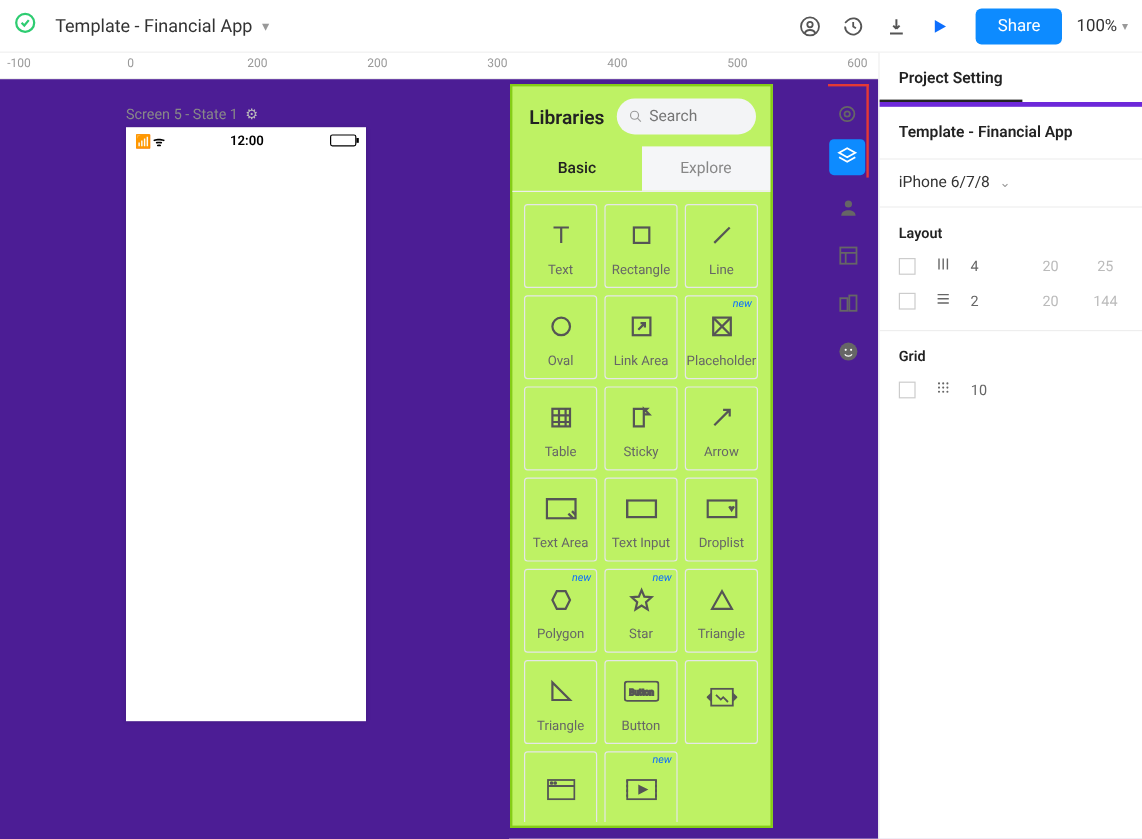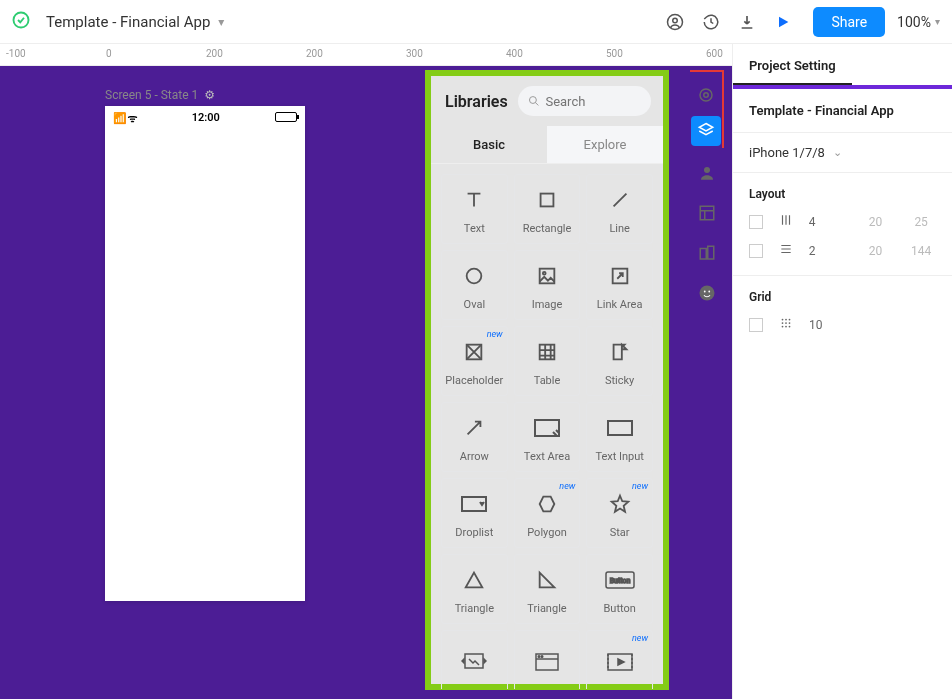--- a/index.html
+++ b/index.html
@@ -26,21 +26,21 @@
 .screen-label { position: absolute; top: 22px; left: 105px; font-size: 12px; color: #888; display: flex; align-items: center; }
 .screen-label .gear { margin-left: 6px; color: #bbb; }
 .phone { position: absolute; top: 40px; left: 105px; width: 200px; height: 495px; background: #fff; box-shadow: 0 1px 4px rgba(0,0,0,0.15); }
 .phone-status { height: 22px; display: flex; align-items: center; justify-content: space-between; padding: 0 8px; font-size: 11px; font-weight: 600; }
 .phone-status .signal { letter-spacing: -1px; }
 .phone-status .battery { width: 22px; height: 10px; border: 1px solid #000; border-radius: 2px; position: relative; }
 .phone-status .battery::after { content: ""; position: absolute; right: -3px; top: 2px; width: 2px; height: 4px; background: #000; }
 .phone-status .battery .fill { background: #000; width: 100%; height: 100%; }
 
 
-.libraries { position: absolute; top: 70px; left: 425px; width: 244px; height: 620px; background: #e5e5e5; border: 6px solid #84cc16; }
+.libraries { position: absolute; top: 70px; left: 425px; width: 219px; height: 620px; background: #bef264; border: 2px solid #84cc16; }
 .lib-header { display: flex; align-items: center; padding: 10px 12px 10px 14px; }
 .lib-title { font-size: 16px; font-weight: 600; color: #222; }
 .lib-search { flex: 1; margin-left: 10px; background: #f3f4f6; border-radius: 16px; height: 30px; display: flex; align-items: center; padding: 0 10px; }
 .lib-search svg { color: #999; margin-right: 6px; }
 .lib-search input { border: none; background: transparent; outline: none; font-size: 13px; color: #666; width: 100%; }
 .lib-tabs { display: flex; border-bottom: 1px solid #eee; }
 .lib-tab { flex: 1; text-align: center; padding: 11px 0; font-size: 13px; cursor: pointer; }
 .lib-tab.active { color: #222; font-weight: 500; }
 .lib-tab.inactive { background: #f5f6f8; color: #888; }
 .lib-grid { display: grid; grid-template-columns: repeat(3, 1fr); gap: 6px; padding: 10px; overflow-y: auto; height: 525px; }
@@ -185,30 +185,20 @@
           <svg width="22" height="22" viewBox="0 0 24 24" fill="none" stroke="#555" stroke-width="2">
             <circle cx="12" cy="12" r="8"></circle>
           </svg>
         </div>
         <div class="lbl">Oval</div>
       </div>
       <div class="lib-item">
         <div class="ic">
           <svg width="22" height="22" viewBox="0 0 24 24" fill="none" stroke="#555" stroke-width="2">
             <rect x="4" y="4" width="16" height="16"></rect>
-            <circle cx="9" cy="9" r="1.5"></circle>
-            <path d="M4 18l5-5 4 4 3-3 4 4"></path>
-          </svg>
-        </div>
-        <div class="lbl">Image</div>
-      </div>
-      <div class="lib-item">
-        <div class="ic">
-          <svg width="22" height="22" viewBox="0 0 24 24" fill="none" stroke="#555" stroke-width="2">
-            <rect x="4" y="4" width="16" height="16"></rect>
             <path d="M9 15l6-6m-4 0h4v4"></path>
           </svg>
         </div>
         <div class="lbl">Link Area</div>
       </div>
       <div class="lib-item">
         <span class="new-badge">new</span>
         <div class="ic">
           <svg width="22" height="22" viewBox="0 0 24 24" fill="none" stroke="#555" stroke-width="2">
             <rect x="4" y="4" width="16" height="16"></rect>
@@ -388,21 +378,21 @@
       </svg>
   </div>
 </div>
 
 <div class="props">
   <div class="props-divider">
     <span class="props-tab">Project Setting</span>
   </div>
   <div class="props-title">Template - Financial App</div>
   <div class="props-row">
-    <span class="device">iPhone 1/7/8</span>
+    <span class="device">iPhone 6/7/8</span>
     <span style="margin-left:8px;color:#999;font-size:11px">⌄</span>
   </div>
   <div style="border-top:1px solid #eee"></div>
   <div class="props-section-title">Layout</div>
   <div class="layout-row">
     <div class="chk"></div>
     <div class="licon">
       <svg width="14" height="14" viewBox="0 0 24 24" stroke="currentColor" stroke-width="2">
           <path d="M6 4v16M12 4v16M18 4v16"></path>
         </svg>

